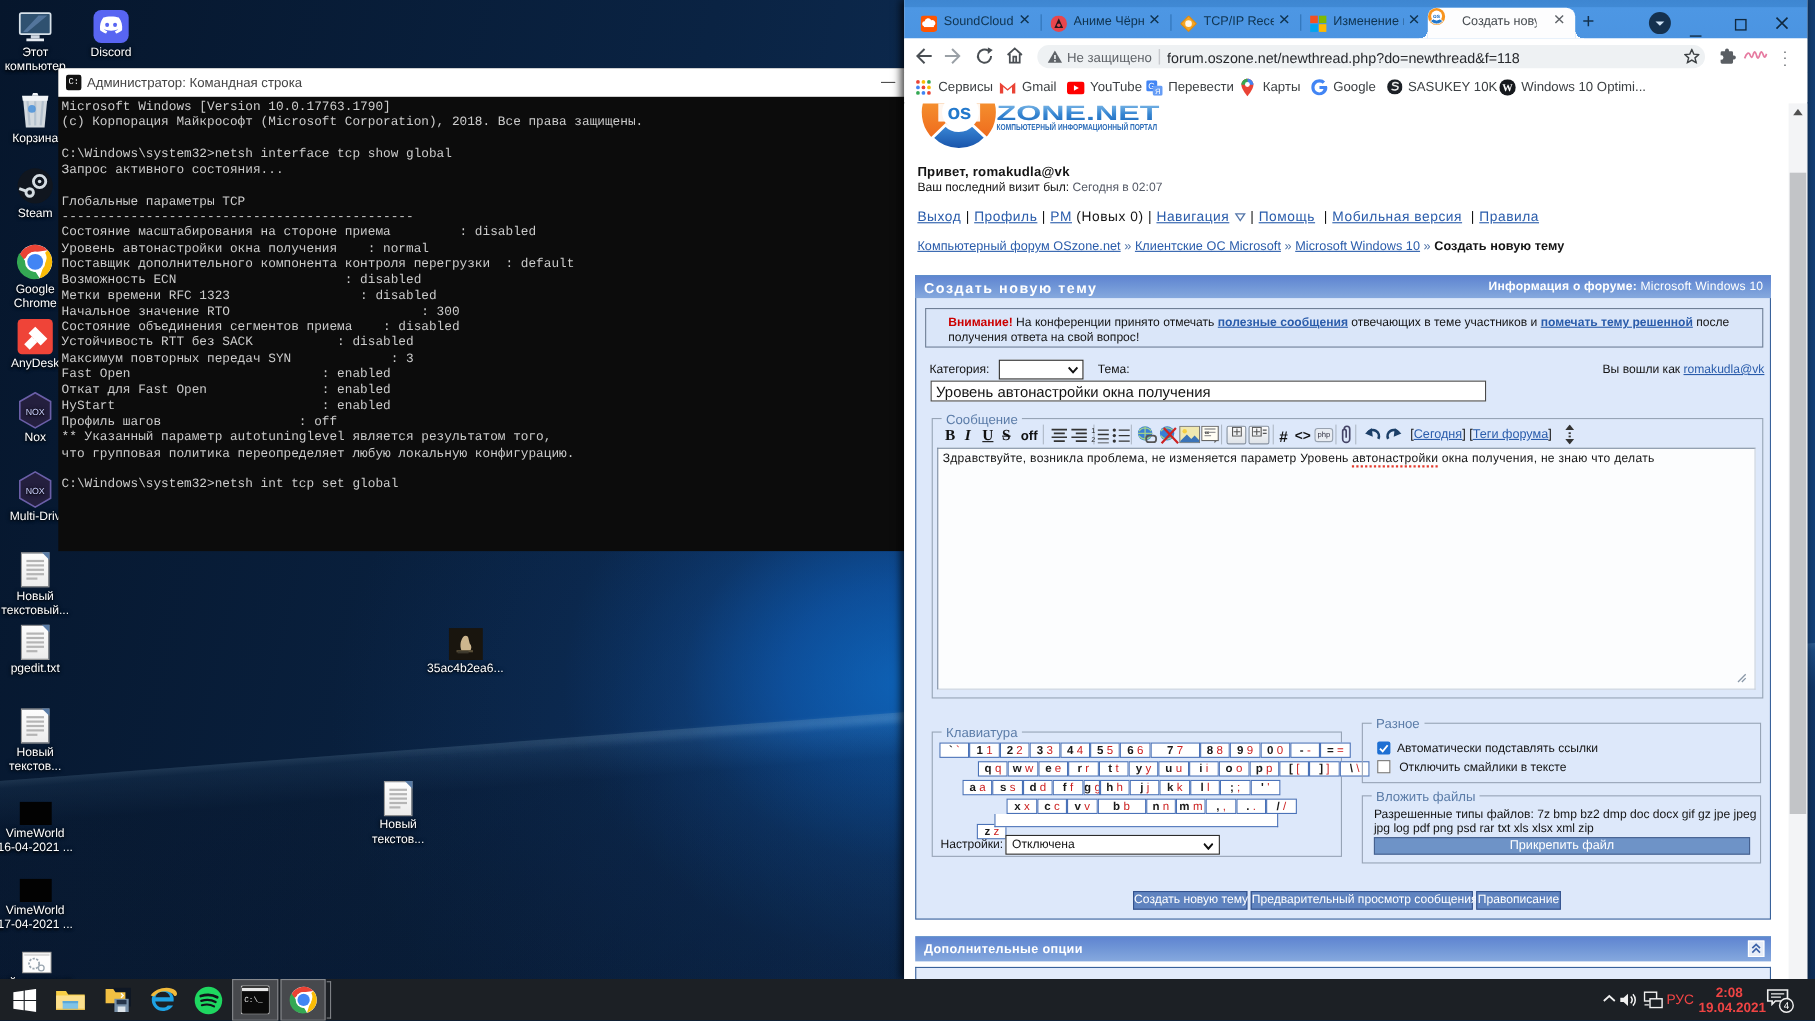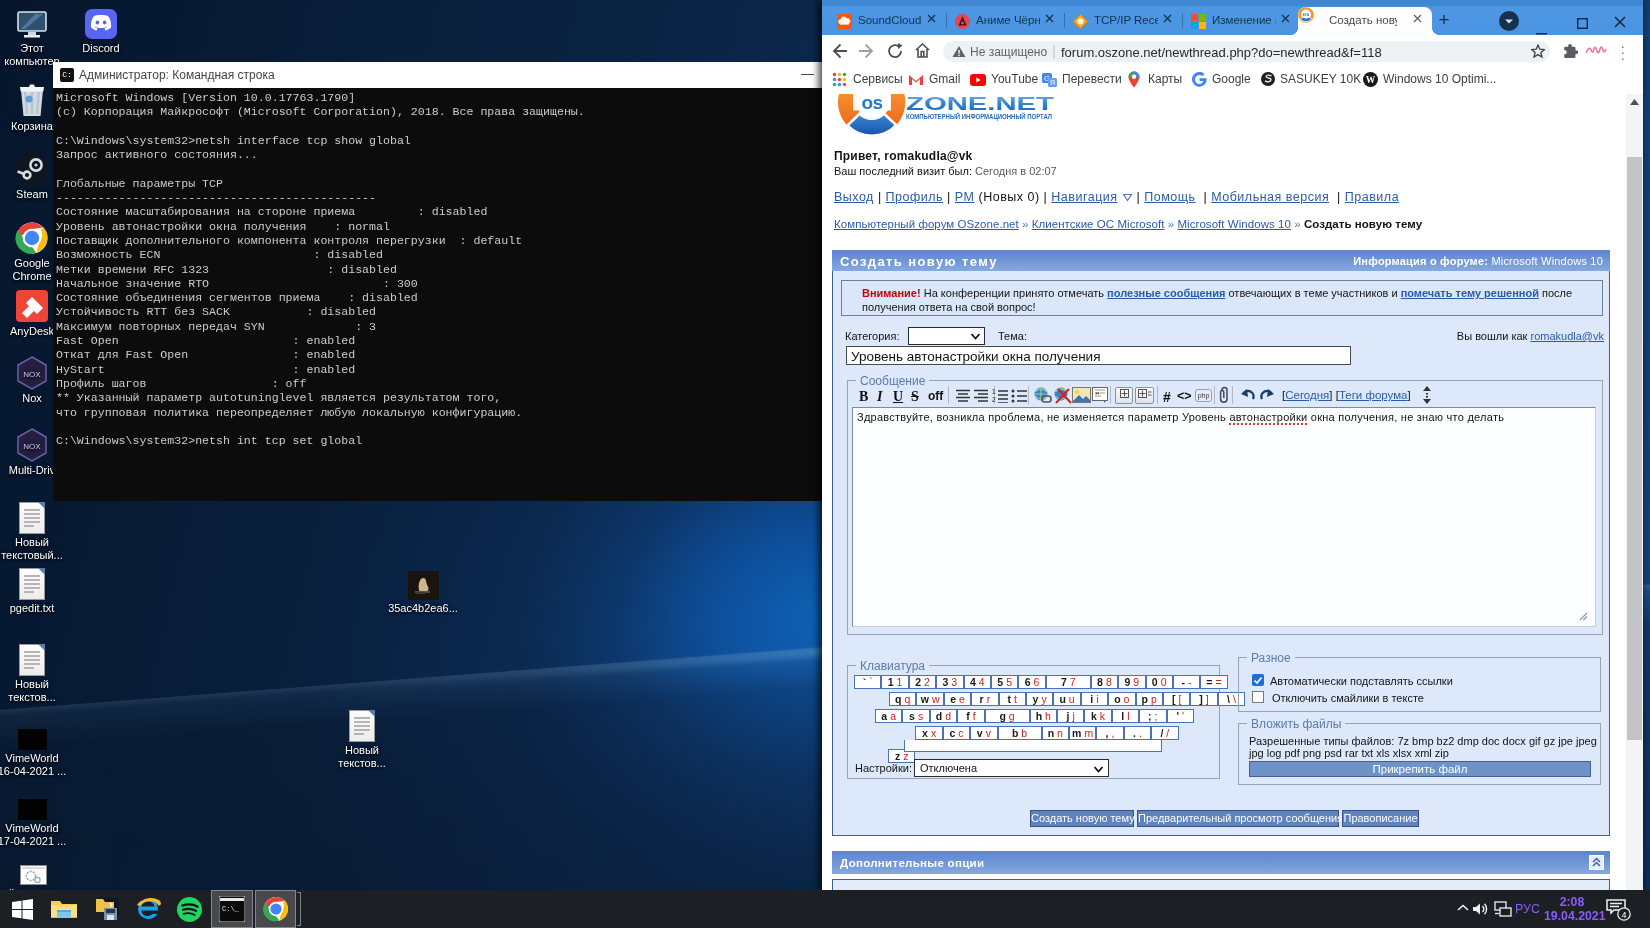--- a/index.html
+++ b/index.html
@@ -22,21 +22,21 @@
 #cmdbar{position:absolute;left:0;top:0;width:100%;height:26px;background:#fff;font-size:12px;color:#444;}
 #cmdico{position:absolute;left:7px;top:6px;width:14px;height:14px;background:#111;border-radius:2px;color:#fff;font-size:8px;line-height:14px;text-align:center;font-family:"Liberation Mono",monospace;}
 #cmdtitle{position:absolute;left:26px;top:6px;}
 #cmdmin{position:absolute;left:748px;top:4px;color:#333;font-size:13px;}
 #cmdtxt{position:absolute;left:3px;top:29px;color:#cccccc;font-family:"Liberation Mono",monospace;
  font-size:11.6px;line-height:14.3px;white-space:pre;}
 
 #taskbar{position:absolute;left:0;top:890px;width:1650px;height:38px;background:#1c2025;z-index:50;}
 .tbi{position:absolute;top:0;height:38px;width:44px;display:flex;align-items:center;justify-content:center;}
 .tbsel{background:#47494d;border:1px solid #85888c;box-sizing:border-box;}
-.tray{position:absolute;color:#8b5cf6;font-size:12px;}
+.tray{position:absolute;color:#ef4444;font-size:12px;}
 
 #browser{position:absolute;left:822px;top:0;width:821px;height:890px;background:#fff;z-index:10;box-shadow:-4px 0 7px rgba(0,0,0,.55), 0 0 6px rgba(0,0,0,.4);}
 #tabbar{position:absolute;left:0;top:0;width:821px;height:35px;
  background:linear-gradient(#3e86d1 0px,#4089d4 6px,#4d97e4 7px,#4b94e1 35px);}
 .tab{position:absolute;top:7px;height:28px;font-size:11.5px;color:#0f334f;}
 .tab .tico{position:absolute;left:9px;top:7px;}
 .tab .tt{position:absolute;left:30px;top:7px;width:64px;overflow:hidden;white-space:nowrap;}
 .tab .tx{position:absolute;right:9px;top:6px;font-size:11px;}
 .tabsep{position:absolute;top:13px;width:1px;height:15px;background:#2f73b6;}
 #activetab{position:absolute;left:476px;top:7px;width:134px;height:28px;background:#fdfdfe;border-radius:8px 8px 0 0;font-size:11.5px;}
@@ -591,21 +591,21 @@
           <span class="key" style="width:27.4px;"><b>p</b><s>p</s></span>
           <span class="key" style="width:27.4px;"><b>[</b><s>[</s></span>
           <span class="key" style="width:27.4px;"><b>]</b><s>]</s></span>
           <span class="key" style="width:27.4px;"><b>\</b><s>\</s></span>
         </div>
    <div class="krow" style="left:53px;top:615px;">
           <span class="key" style="width:27.4px;"><b>a</b><s>a</s></span>
           <span class="key" style="width:27.4px;"><b>s</b><s>s</s></span>
           <span class="key" style="width:27.4px;"><b>d</b><s>d</s></span>
           <span class="key" style="width:27.4px;"><b>f</b><s>f</s></span>
-          <span class="key" style="width:45px;"><b>g</b><s>g</s></span>
+          <span class="key" style="width:15px;"><b>g</b><s>g</s></span>
           <span class="key" style="width:27.4px;"><b>h</b><s>h</s></span>
           <span class="key" style="width:27.4px;"><b>j</b><s>j</s></span>
           <span class="key" style="width:27.4px;"><b>k</b><s>k</s></span>
           <span class="key" style="width:27.4px;"><b>l</b><s>l</s></span>
           <span class="key" style="width:27.4px;"><b>;</b><s>;</s></span>
           <span class="key" style="width:27.4px;"><b>'</b><s>'</s></span>
         </div>
    <div class="krow" style="left:66px;top:632px;">
           <span class="key" style="width:27.4px;margin-top:23px;"><b>z</b><s>z</s></span>
           <span class="key" style="width:27.4px;"><b>x</b><s>x</s></span>

